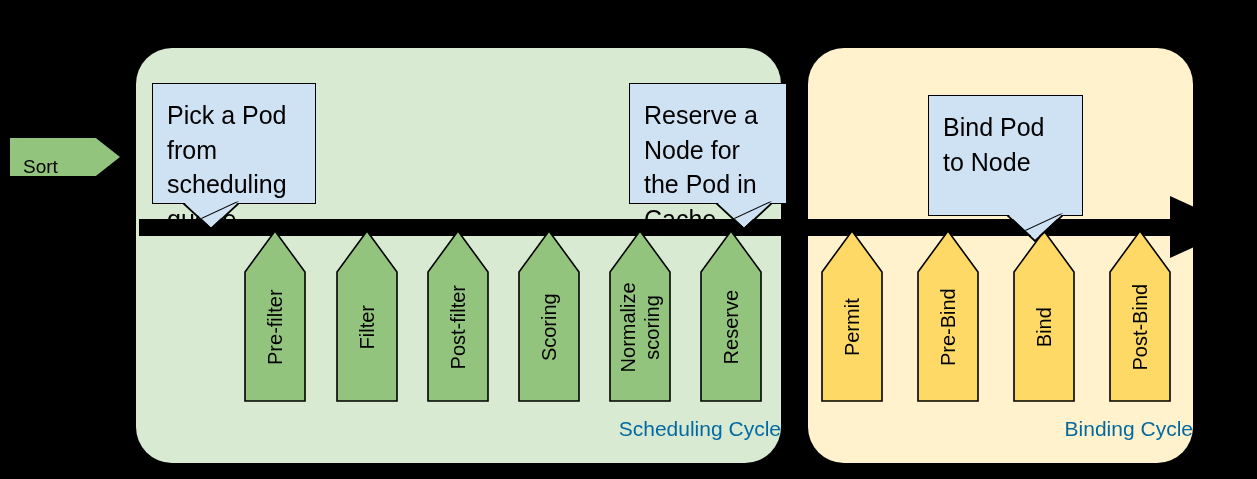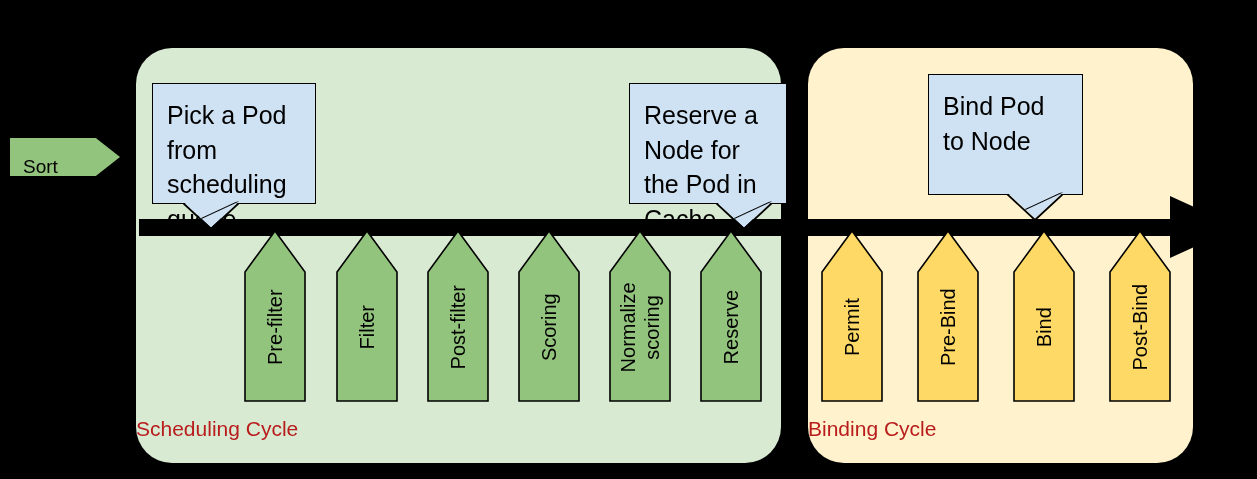--- a/index.html
+++ b/index.html
@@ -18,21 +18,21 @@
     font-size:19px;color:#000;padding-left:13px;line-height:1;
   }
 
   
   .panel{position:absolute;border-radius:36px;}
   .panel.scheduling{left:136px;top:48px;width:645px;height:415px;background:#D9EAD3;}
   .panel.binding{left:808px;top:48px;width:385px;height:415px;background:#FFF2CC;}
 
   .cycle-label{
     position:absolute;bottom:22px;left:0;width:100%;
-    text-align:left;font-size:21px;color:#b91c1c;
+    text-align:right;font-size:21px;color:#0369a1;
   }
 
   
   .timeline{position:absolute;left:139px;top:219px;height:17px;
             width:1083px;background:#000;}
   .timeline-head{
     position:absolute;left:1170px;top:196px;width:68px;height:62px;
     background:#000;
     clip-path:polygon(0 0, 100% 50%, 0 100%);
   }
@@ -59,21 +59,21 @@
   }
 
   .callout.c1{left:152px;top:83px;width:164px;height:121px;}
   .callout.c1 .tail{left:30px;}
   .callout.c1 .tail-outline{left:30px;}
 
   .callout.c2{left:629px;top:83px;width:158px;height:121px;}
   .callout.c2 .tail{left:86px;}
   .callout.c2 .tail-outline{left:86px;}
 
-  .callout.c3{left:928px;top:74px;width:155px;height:121px;}
+  .callout.c3{left:928px;top:95px;width:155px;height:121px;}
   .callout.c3 .tail{left:78px;}
   .callout.c3 .tail-outline{left:78px;}
 
   
   .plug{
     position:absolute;box-sizing:border-box;
   }
   .plug .body{
     position:absolute;left:0;top:0;width:100%;height:100%;
   }

